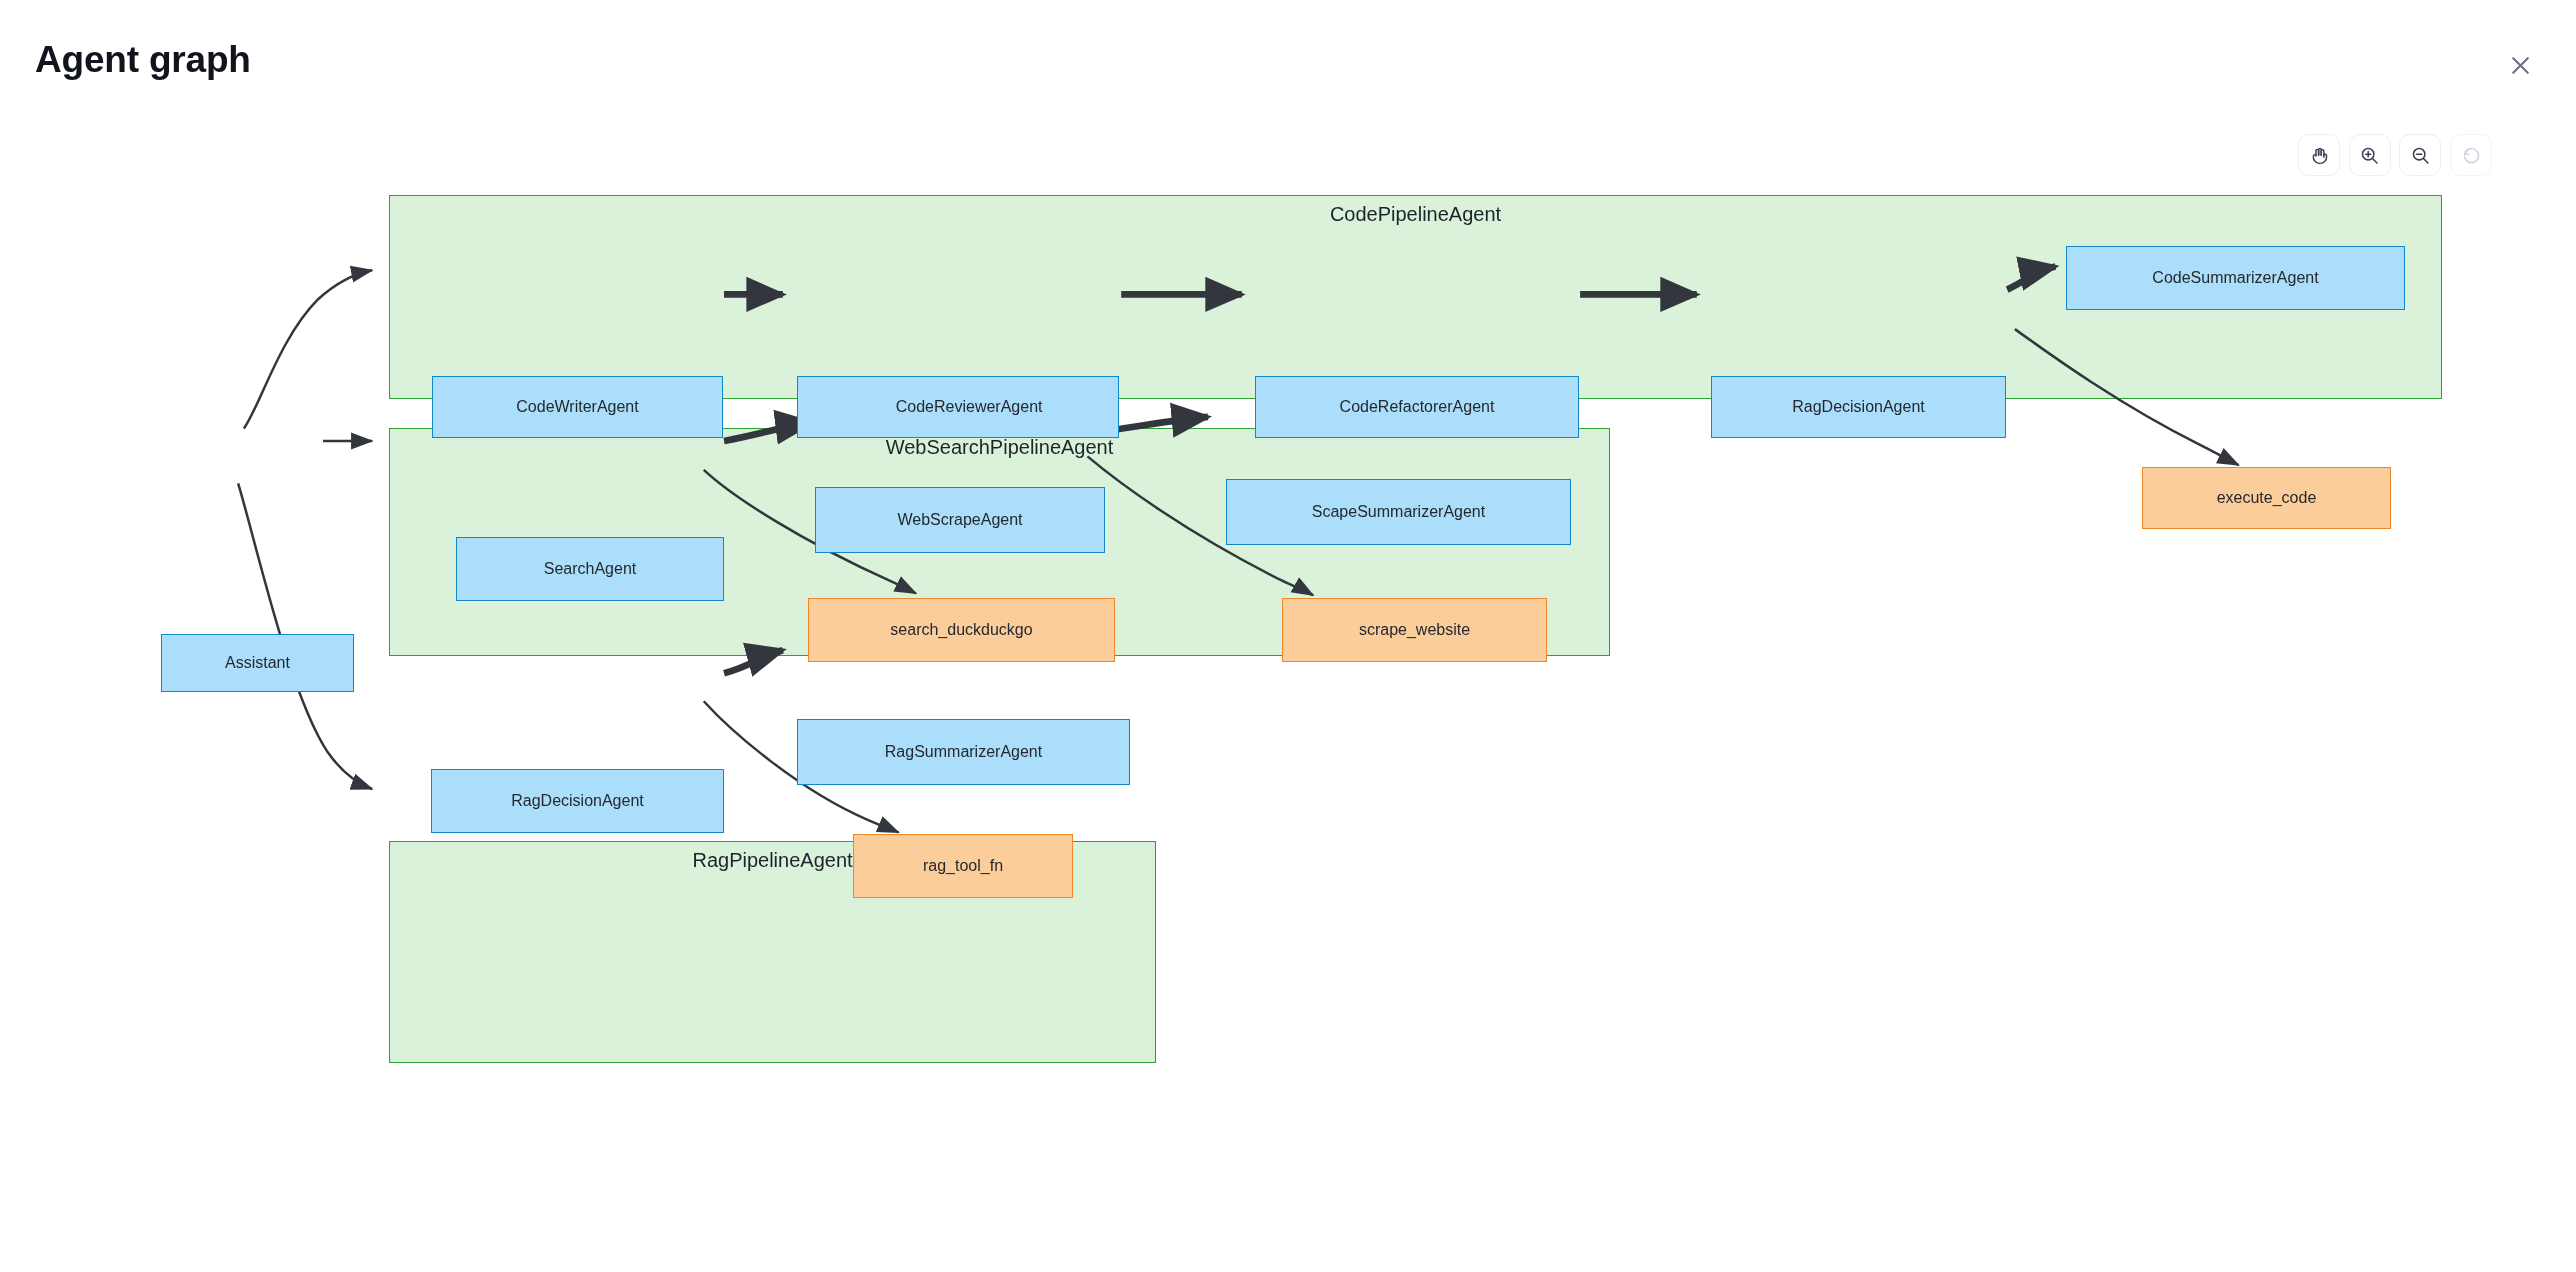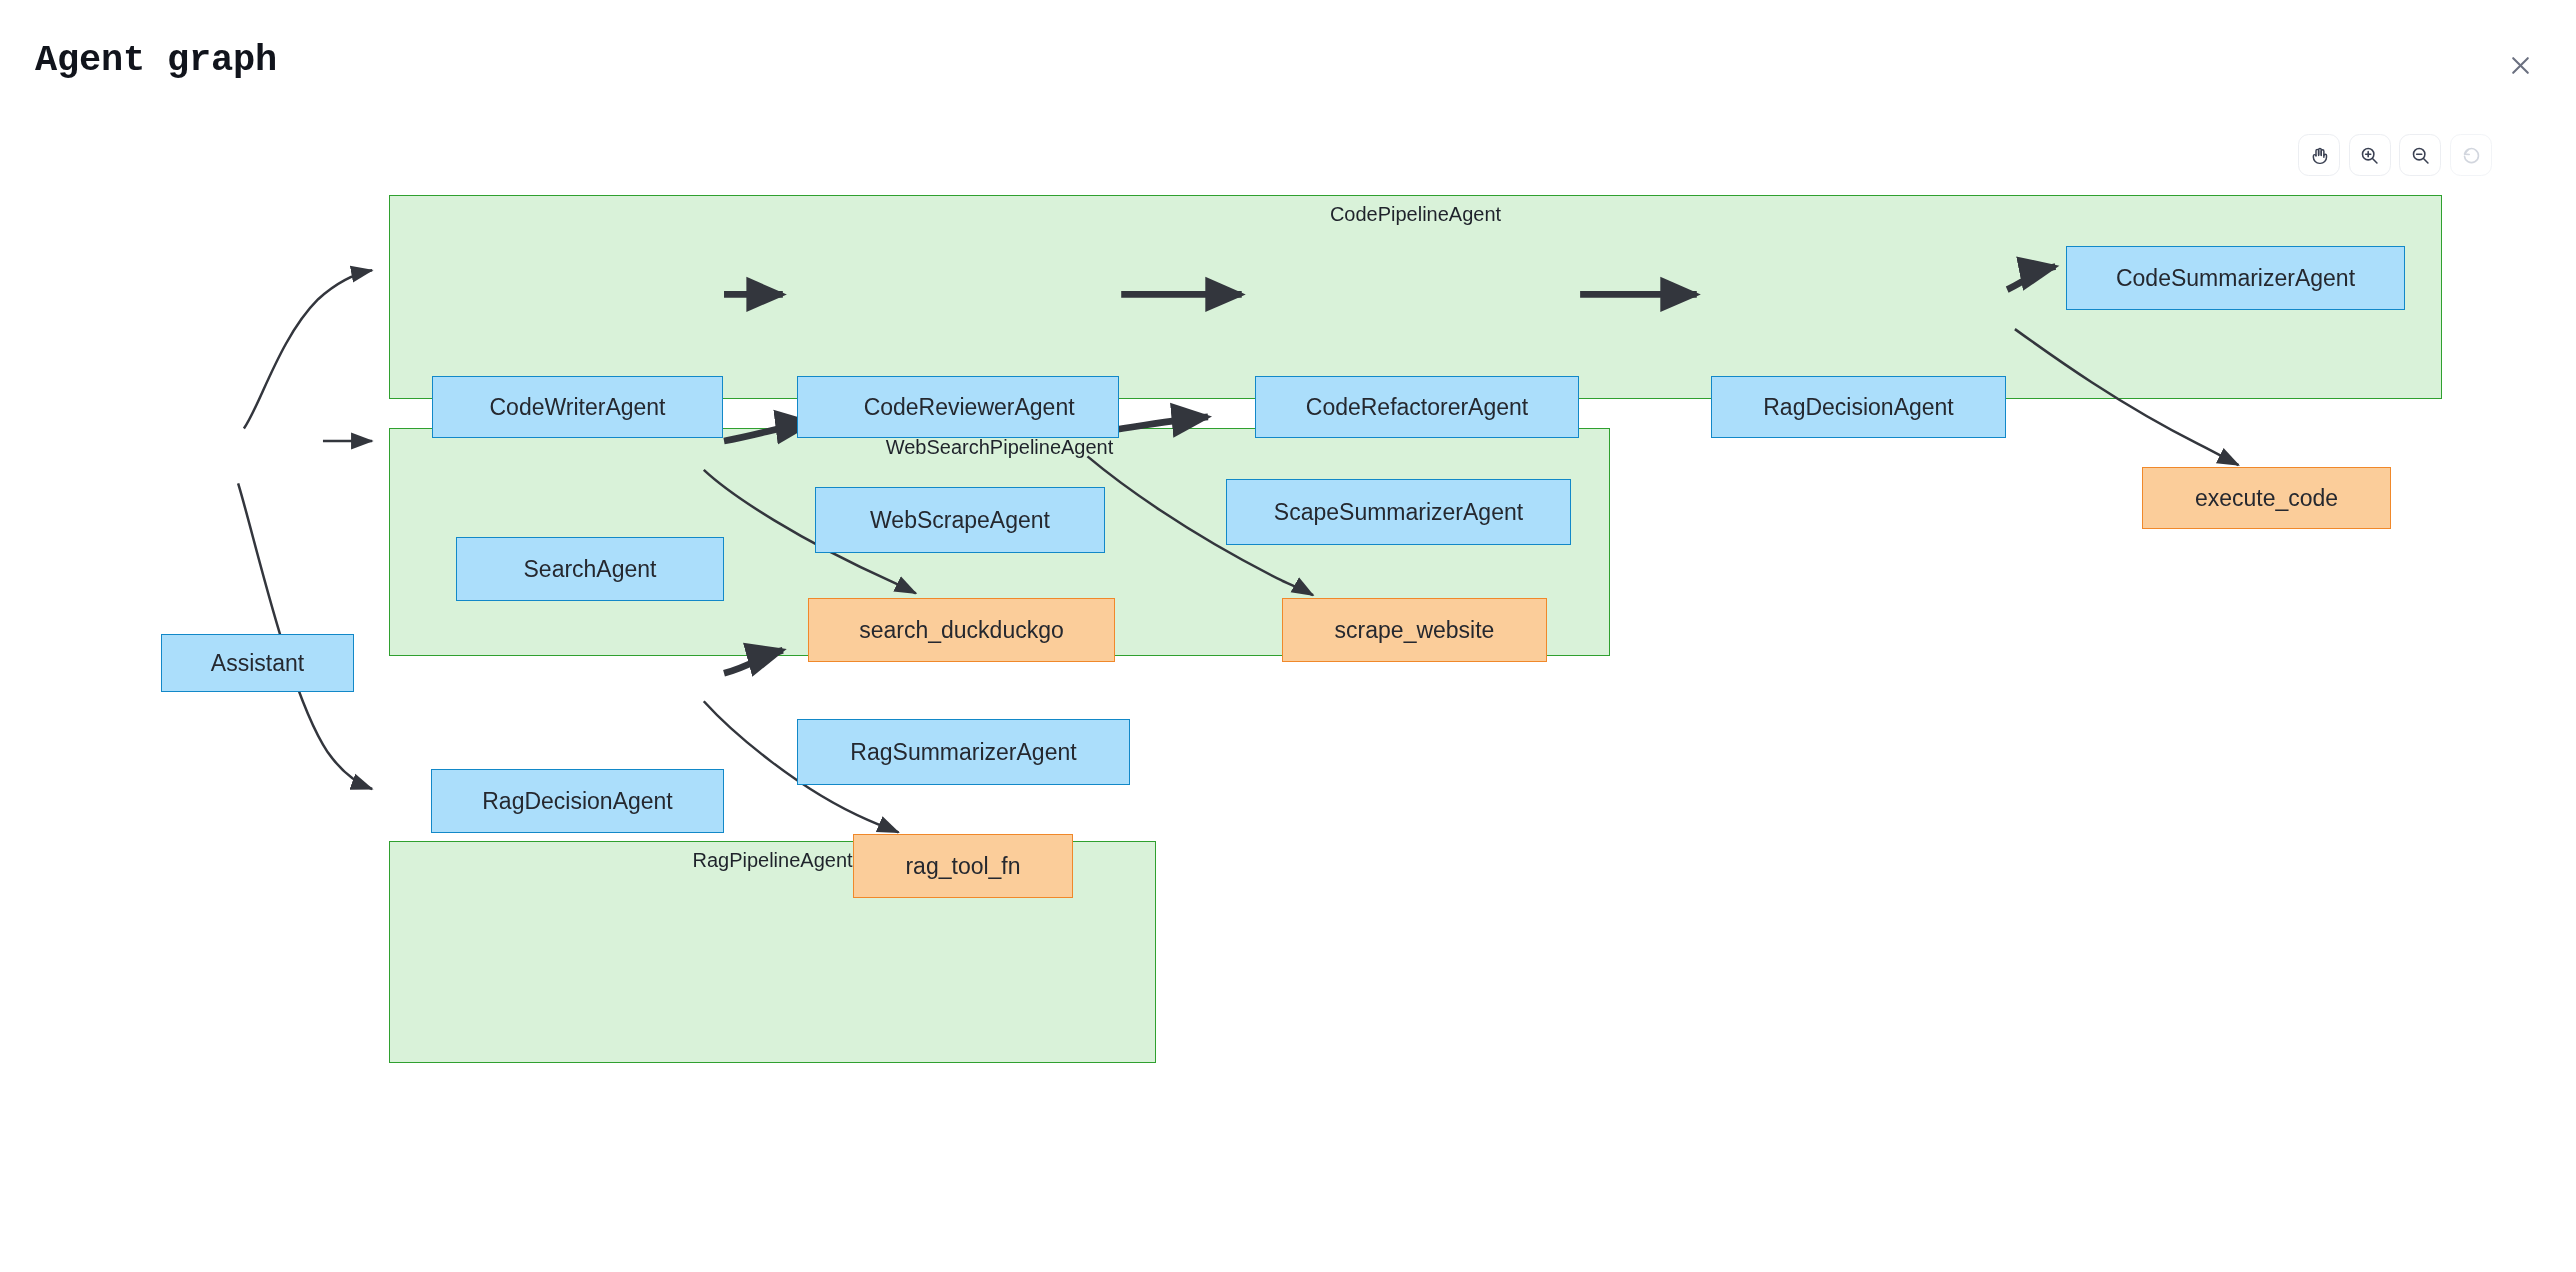--- a/index.html
+++ b/index.html
@@ -19,21 +19,20 @@
     width: 2576px; height: 116px;
   }
   #page-title {
     position: absolute;
     left: 35px; top: 39px;
     font-size: 37px;
     font-weight: 700;
     color: #11141c;
     letter-spacing: -0.2px;
     white-space: nowrap;
-    font-family: Liberation Mono, monospace;
   }
   #close-button {
     position: absolute;
     left: 2499px; top: 44px;
     width: 42px; height: 42px;
     display: flex; align-items: center; justify-content: center;
     cursor: pointer;
     color: #6b7080;
   }
   #close-button svg { display: block; }
@@ -91,21 +90,21 @@
     white-space: nowrap;
   }
 
   
   .node {
     position: absolute;
     display: flex;
     align-items: center;
     justify-content: center;
     text-align: center;
-    font-size: 23px;
+    font-size: 16px;
     color: #25282f;
     cursor: pointer;
     line-height: 1.15;
     padding: 0 5.8px;
   }
   .node.agent {
     background: #abdefb;
     border: 1.9px solid #1288c8;
   }
   .node.tool {

